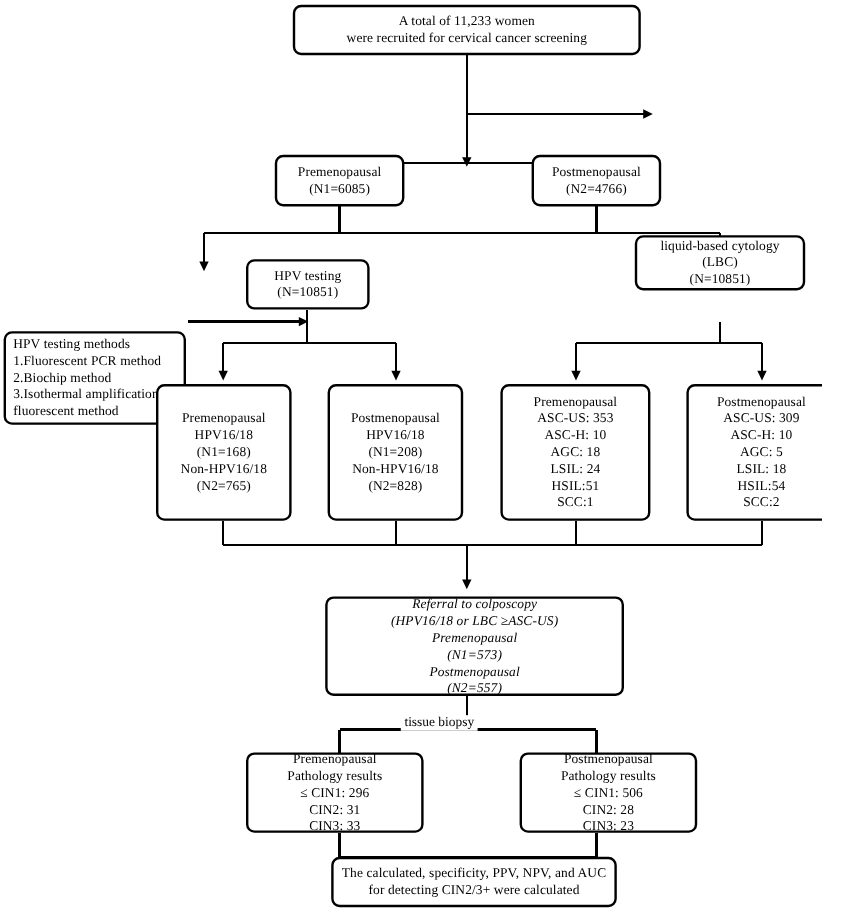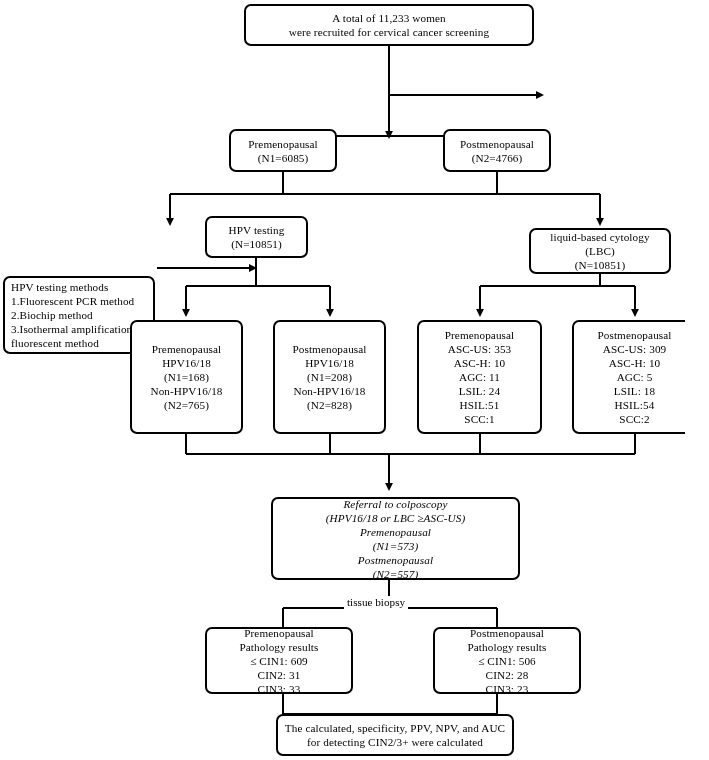--- a/index.html
+++ b/index.html
@@ -127,21 +127,21 @@
   <div class="node" style="left:443px; top:129px; width:108px; height:43px;">
     <span class="ln">Postmenopausal</span>
     <span class="ln">(N2=4766)</span>
   </div>
 
   <div class="node" style="left:205px; top:216px; width:103px; height:42px;align-items:center;">
     <span class="ln">HPV testing</span>
     <span class="ln">(N=10851)</span>
   </div>
 
-  <div class="node" style="left:529px; top:228px; width:142px; height:46px;">
+  <div class="node" style="left:529px; top:196px; width:142px; height:46px;">
     <span class="ln">liquid-based cytology</span>
     <span class="ln">(LBC)</span>
     <span class="ln">(N=10851)</span>
   </div>
 
   <div class="node left-align" style="left:3px; top:228px; width:152px; height:78px;margin-top:48px;">
     <span class="ln">HPV testing methods</span>
     <span class="ln">1.Fluorescent PCR method</span>
     <span class="ln">2.Biochip method</span>
     <span class="ln">3.Isothermal amplification-</span>
@@ -161,21 +161,21 @@
     <span class="ln">HPV16/18</span>
     <span class="ln">(N1=208)</span>
     <span class="ln">Non-HPV16/18</span>
     <span class="ln">(N2=828)</span>
   </div>
 
   <div class="node" style="left:417px; top:320px; width:125px; height:114px;">
     <span class="ln">Premenopausal</span>
     <span class="ln">ASC-US: 353</span>
     <span class="ln">ASC-H: 10</span>
-    <span class="ln">AGC: 11</span>
+    <span class="ln">AGC: 18</span>
     <span class="ln">LSIL: 24</span>
     <span class="ln">HSIL:51</span>
     <span class="ln">SCC:1</span>
   </div>
 
   <div class="node" style="left:572px; top:320px; width:125px; height:114px;">
     <span class="ln">Postmenopausal</span>
     <span class="ln">ASC-US: 309</span>
     <span class="ln">ASC-H: 10</span>
     <span class="ln">AGC: 5</span>
@@ -186,26 +186,26 @@
 
   <div class="node" style="left:271px; top:497px; width:249px; height:83px;font-style:italic;">
     <span class="ln">Referral to colposcopy</span>
     <span class="ln">(HPV16/18 or LBC ≥ASC-US)</span>
     <span class="ln">Premenopausal</span>
     <span class="ln">(N1=573)</span>
     <span class="ln">Postmenopausal</span>
     <span class="ln">(N2=557)</span>
   </div>
 
-  <div class="edge-label" style="left:344px; top:596px;">tissue biopsy</div>
+  <div class="edge-label" style="left:334px; top:596px;">tissue biopsy</div>
 
   <div class="node" style="left:205px; top:627px; width:148px; height:67px;">
     <span class="ln">Premenopausal</span>
     <span class="ln">Pathology results</span>
-    <span class="ln">≤ CIN1: 609</span>
+    <span class="ln">≤ CIN1: 296</span>
     <span class="ln">CIN2: 31</span>
     <span class="ln">CIN3: 33</span>
   </div>
 
   <div class="node" style="left:433px; top:627px; width:148px; height:67px;">
     <span class="ln">Postmenopausal</span>
     <span class="ln">Pathology results</span>
     <span class="ln">≤ CIN1: 506</span>
     <span class="ln">CIN2: 28</span>
     <span class="ln">CIN3: 23</span>

